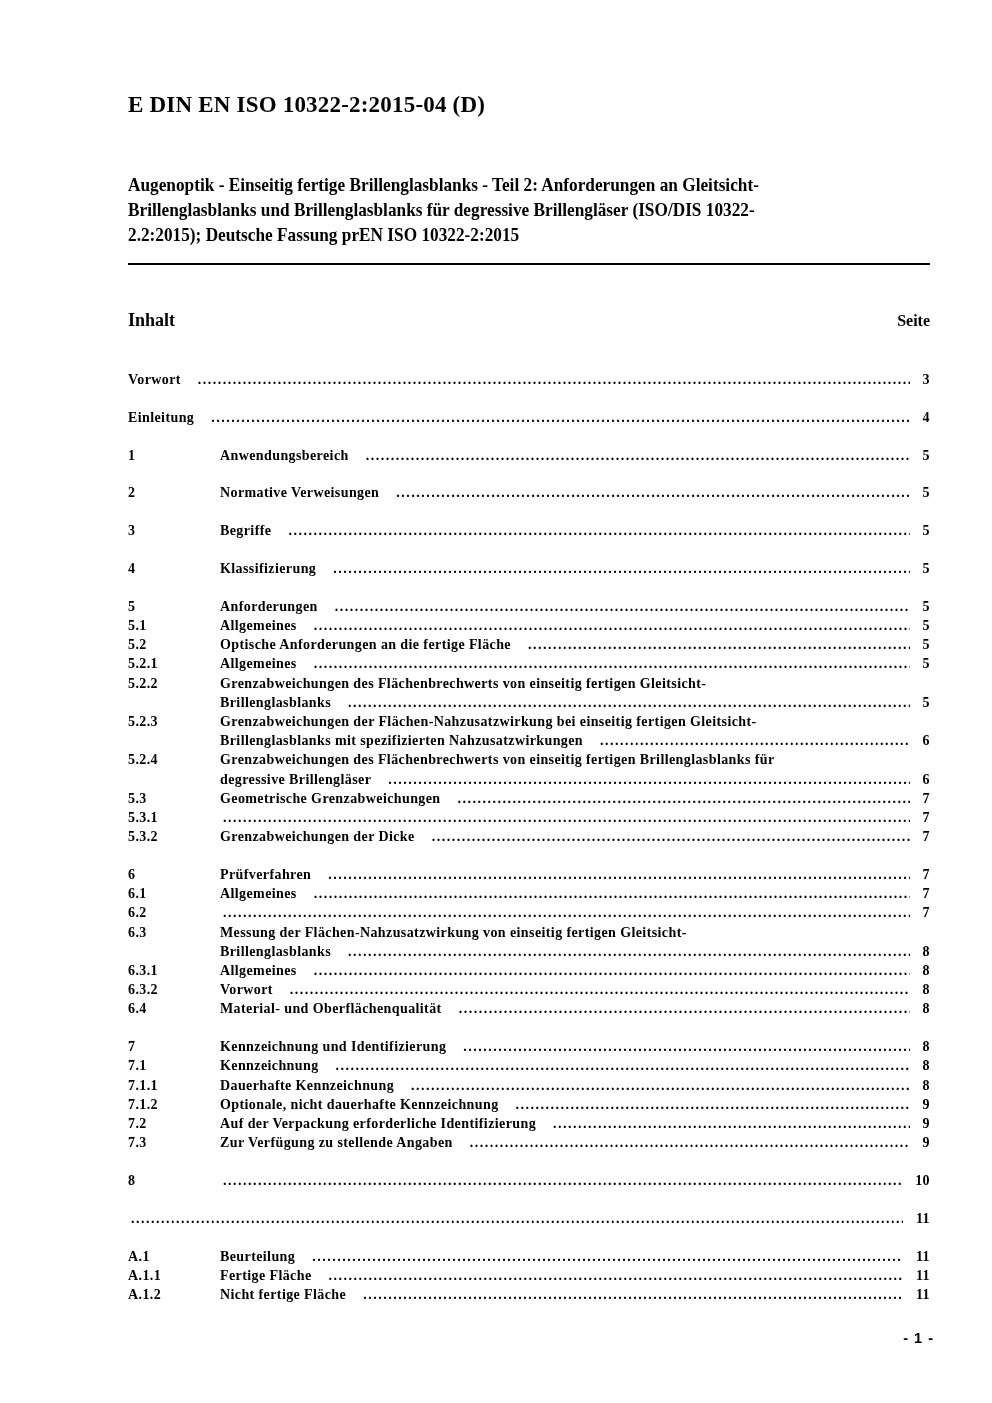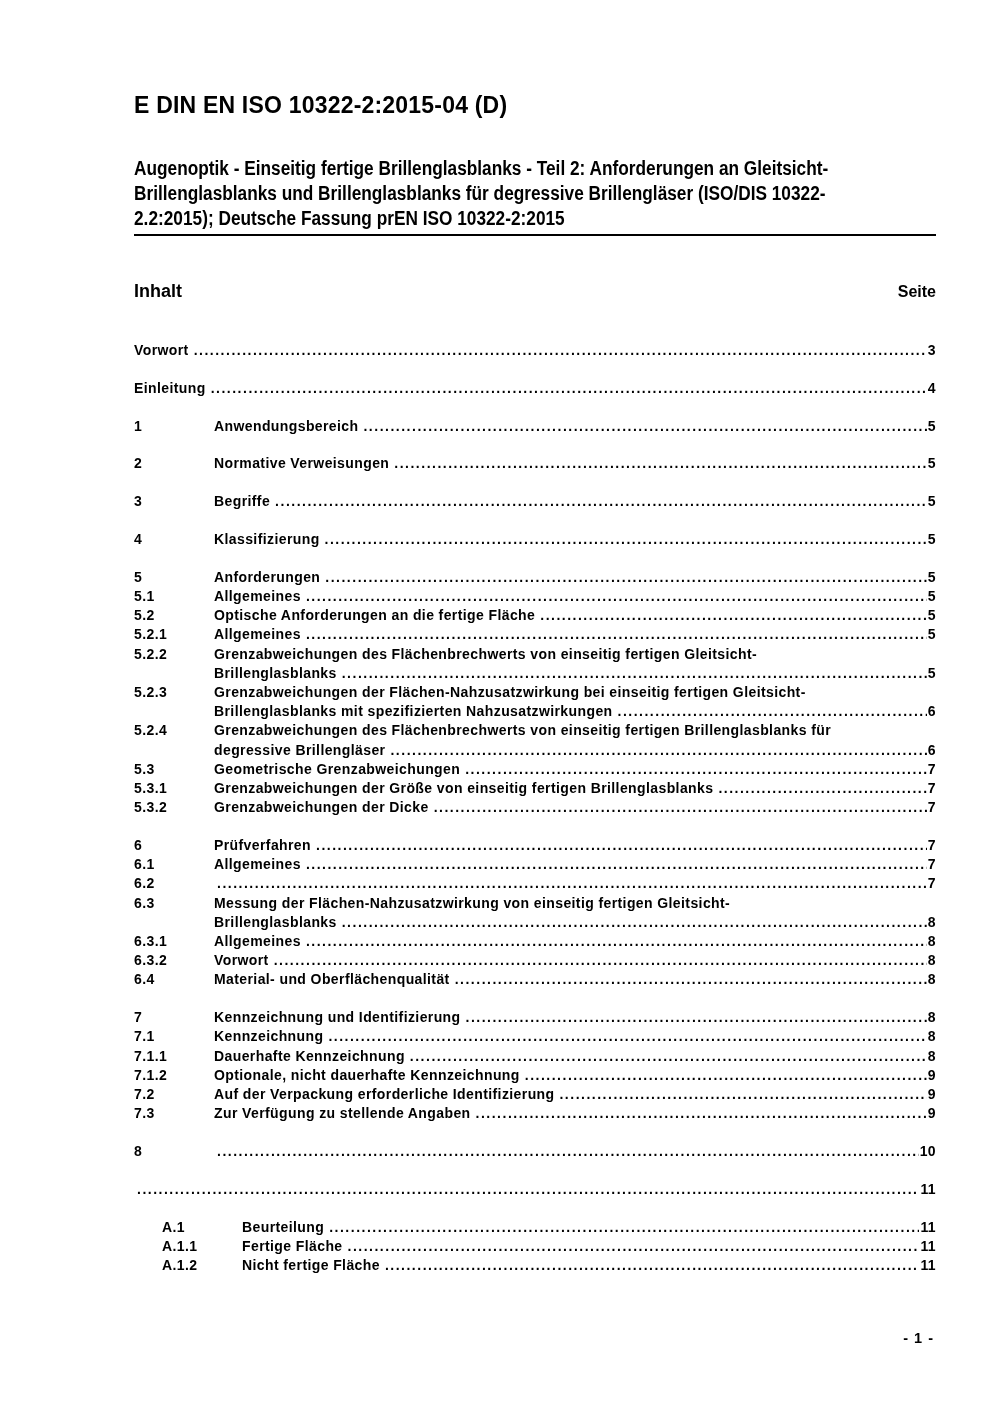--- a/index.html
+++ b/index.html
@@ -7,35 +7,36 @@
     position: relative;
     width: 992px;
     height: 1403px;
     background: #ffffff;
     overflow: hidden;
     font-family: "Liberation Sans", sans-serif;
     color: #000000;
   }
   .content {
     position: absolute;
-    left: 134px;
+    left: 128px;
     top: 0;
     width: 802px;
+    font-family: Liberation Serif, serif;
   }
   .doc-title {
     margin-top: 92px;
     font-size: 23px;
     font-weight: bold;
     line-height: 26px;
     letter-spacing: 0.2px;
     white-space: nowrap;
   }
   .doc-subtitle {
-    margin-top: 38px;
-    padding-bottom: 3px;
+    margin-top: 54px;
+    padding-bottom: 16px;
     border-bottom: 2px solid #000000;
   }
   .doc-subtitle .sub-line {
     font-size: 19.5px;
     font-weight: bold;
     line-height: 25px;
     white-space: nowrap;
     transform: scaleX(0.885);
     transform-origin: 0 50%;
   }
@@ -49,28 +50,29 @@
     font-size: 18px;
     font-weight: bold;
     line-height: 26px;
   }
   .seite-label {
     font-size: 16px;
     font-weight: bold;
   }
   .toc { margin-top: 37px; }
   .toc-group { margin-bottom: 18.6px; }
-  .toc-group:last-child { margin-bottom: 0; margin-left: 28px; }
+  .toc-group:last-child { margin-bottom: 0; }
   .toc-line {
     display: flex;
     align-items: flex-end;
     font-size: 14px;
     font-weight: bold;
     line-height: 19.2px;
     letter-spacing: 0.4px;
+    gap: 12px;
   }
   .toc-num { flex: 0 0 80px; }
   .toc-text { flex: 0 0 auto; white-space: nowrap; padding-right: 2px; }
   .toc-leader {
     flex: 1 1 0;
     min-width: 0;
     overflow: hidden;
     white-space: nowrap;
     padding-left: 3px;
   }
@@ -239,21 +241,20 @@
             <div class="toc-line">
               <span class="toc-num">5.3</span>
               <span class="toc-text">Geometrische Grenzabweichungen</span>
               <span class="toc-leader"></span>
               <span class="toc-page">7</span>
             </div>
           </div>
           <div class="toc-entry">
             <div class="toc-line">
               <span class="toc-num">5.3.1</span>
-              <span class="toc-text">Grenzabweichungen der Größe von einseitig fertigen Brillenglasblanks </span>
               <span class="toc-leader"></span>
               <span class="toc-page">7</span>
             </div>
           </div>
           <div class="toc-entry">
             <div class="toc-line">
               <span class="toc-num">5.3.2</span>
               <span class="toc-text">Grenzabweichungen der Dicke</span>
               <span class="toc-leader"></span>
               <span class="toc-page">7</span>

